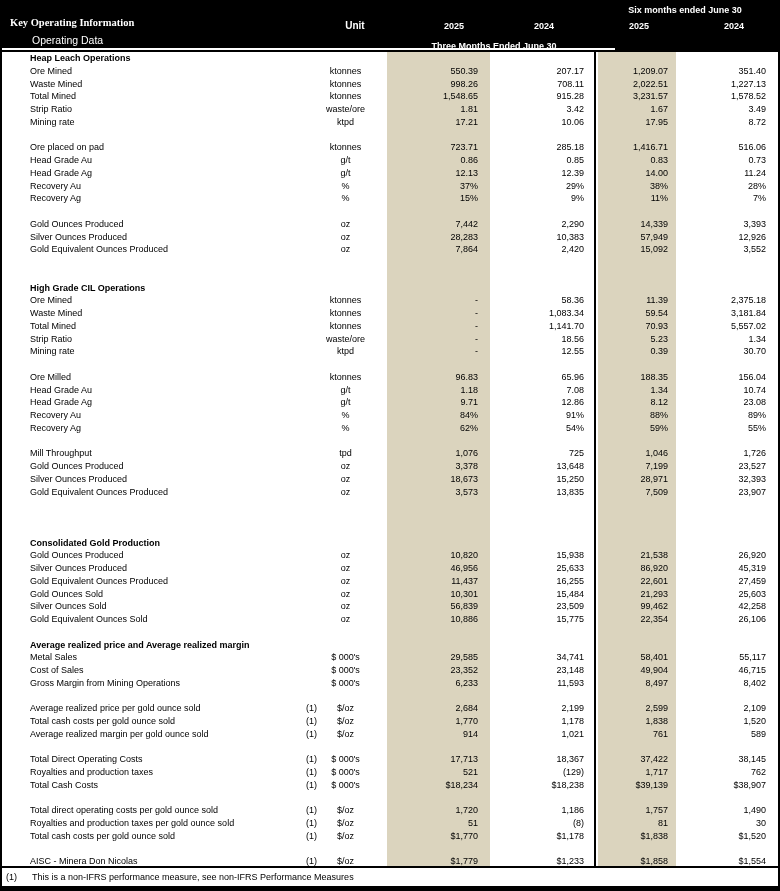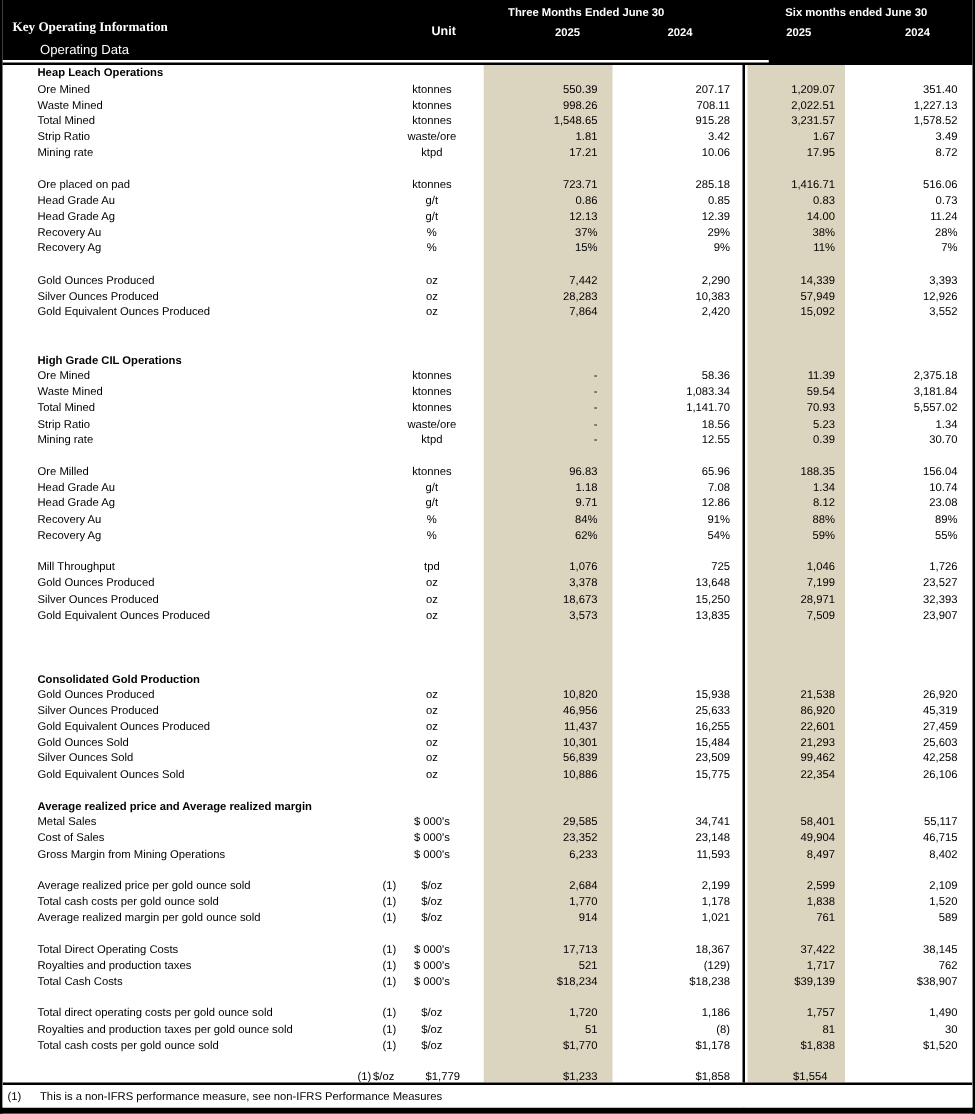--- a/index.html
+++ b/index.html
@@ -8,21 +8,21 @@
     background:#fff;border-left:2px solid #000;border-right:2px solid #000;
     border-bottom:5px solid #000;overflow:hidden;
     font-family:"Liberation Sans","DejaVu Sans",sans-serif;color:#000;
   }
   
   .hdr{position:absolute;top:0;left:-2px;right:-2px;height:52px;background:#000;color:#fff;z-index:3;}
   .hdr .t1{position:absolute;left:10px;top:17px;font-size:10.5px;font-weight:bold;font-family:Liberation Serif, serif;}
   .hdr .t2{position:absolute;left:32px;top:34px;font-size:10.5px;font-weight:normal;}
   .hdr .unit{position:absolute;left:325px;top:20px;width:60px;text-align:center;font-size:10px;font-weight:bold;}
   .hdr .grp{position:absolute;top:5px;font-size:9px;font-weight:bold;text-align:center;}
-  .hdr .g1{left:361px;width:216px;}
+  .hdr .g1{left:386px;width:216px;margin-top:36px;}
   .hdr .g2{left:587px;width:196px;}
   .hdr .yr{position:absolute;top:21px;width:80px;text-align:center;font-size:9px;font-weight:bold;}
   .hdr .y0{left:414px;} .hdr .y1{left:504px;} .hdr .y2{left:599px;} .hdr .y3{left:694px;}
   .hdr .uline{position:absolute;left:2px;top:48px;width:613px;height:2px;background:#fff;}
   
   .stripe{position:absolute;top:52px;height:814px;background:#dbd4be;z-index:0;}
   .s1{left:385px;width:103px;}
   .s2{left:596px;width:78px;}
   .vline{position:absolute;left:592px;top:52px;height:834px;width:2px;background:#000;z-index:2;}
   
@@ -489,20 +489,21 @@
         <div class="c lbl">Total cash costs per gold ounce sold</div>
         <div class="c fn">(1)</div>
         <div class="c unitc">$/oz</div>
         <div class="c val">$1,770</div>
         <div class="c val">$1,178</div>
         <div class="c val">$1,838</div>
         <div class="c val last">$1,520</div>
       </div>
       <div class="row spacer"></div>
       <div class="row data">
+        <div class="c lbl">AISC - Minera Don Nicolas</div>
         <div class="c fn">(1)</div>
         <div class="c unitc">$/oz</div>
         <div class="c val">$1,779</div>
         <div class="c val">$1,233</div>
         <div class="c val">$1,858</div>
         <div class="c val last">$1,554</div>
       </div>
     </div>
 
   <div class="foot">

